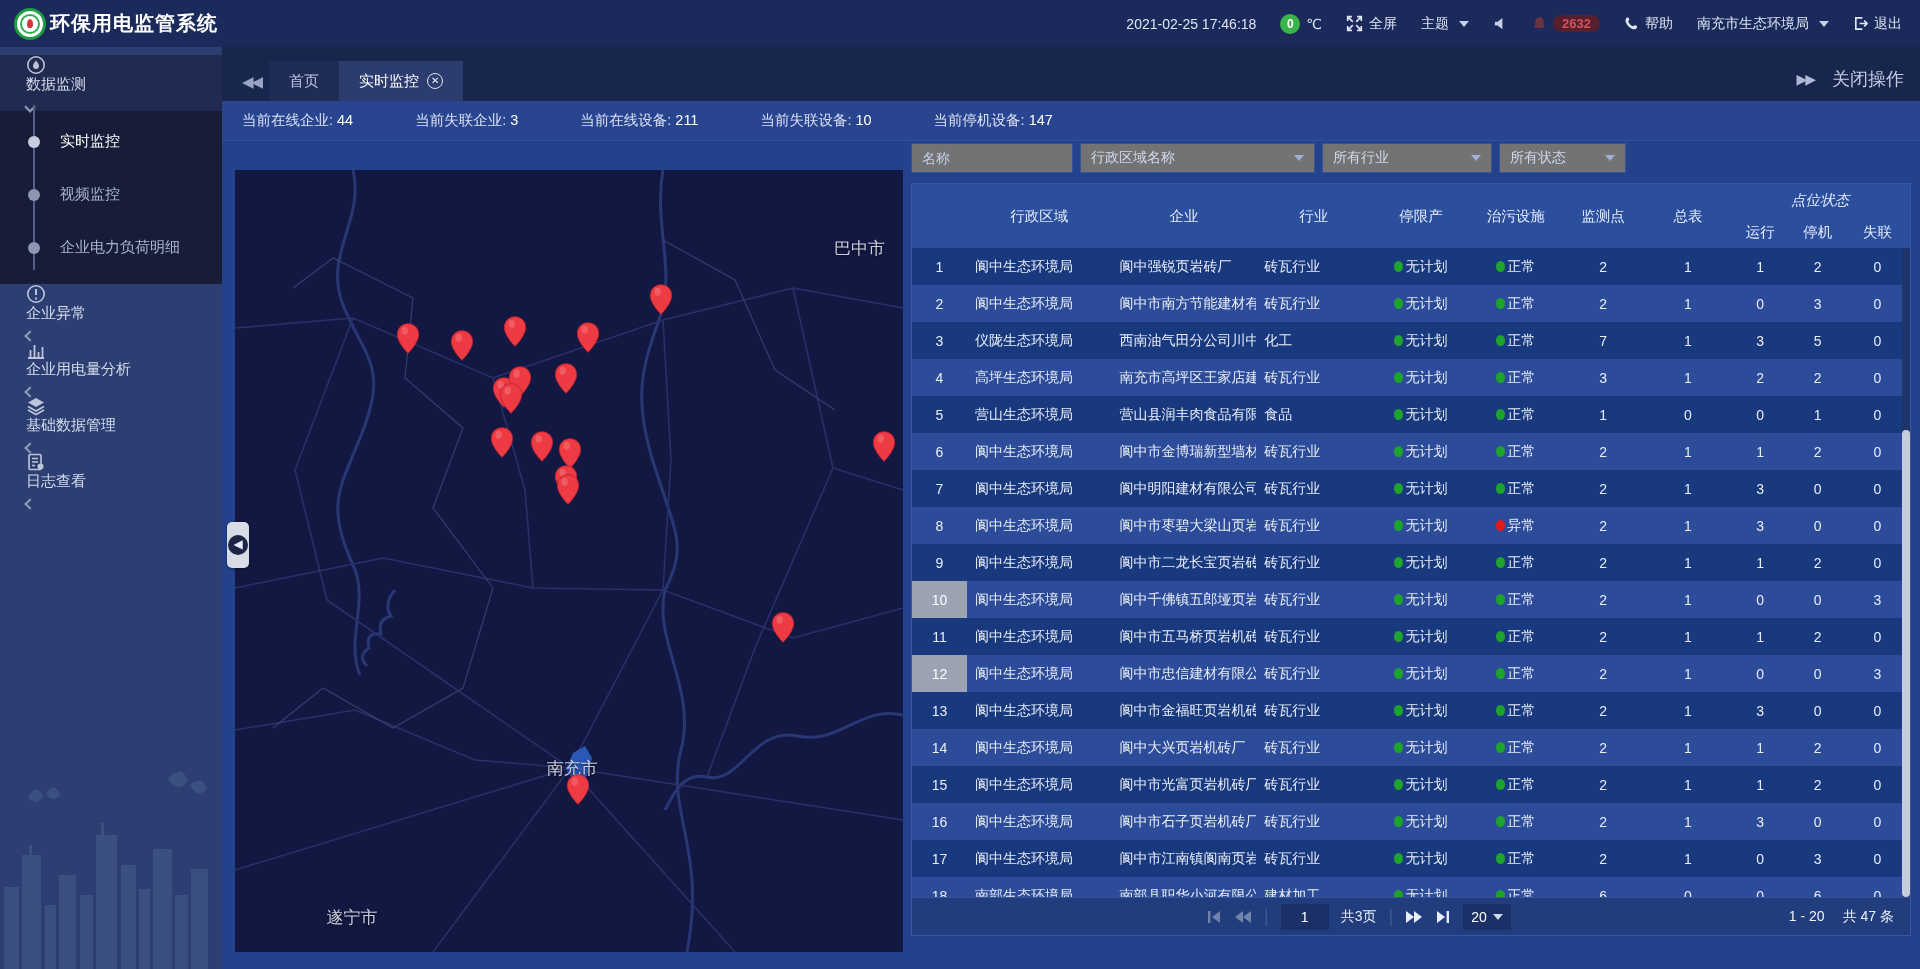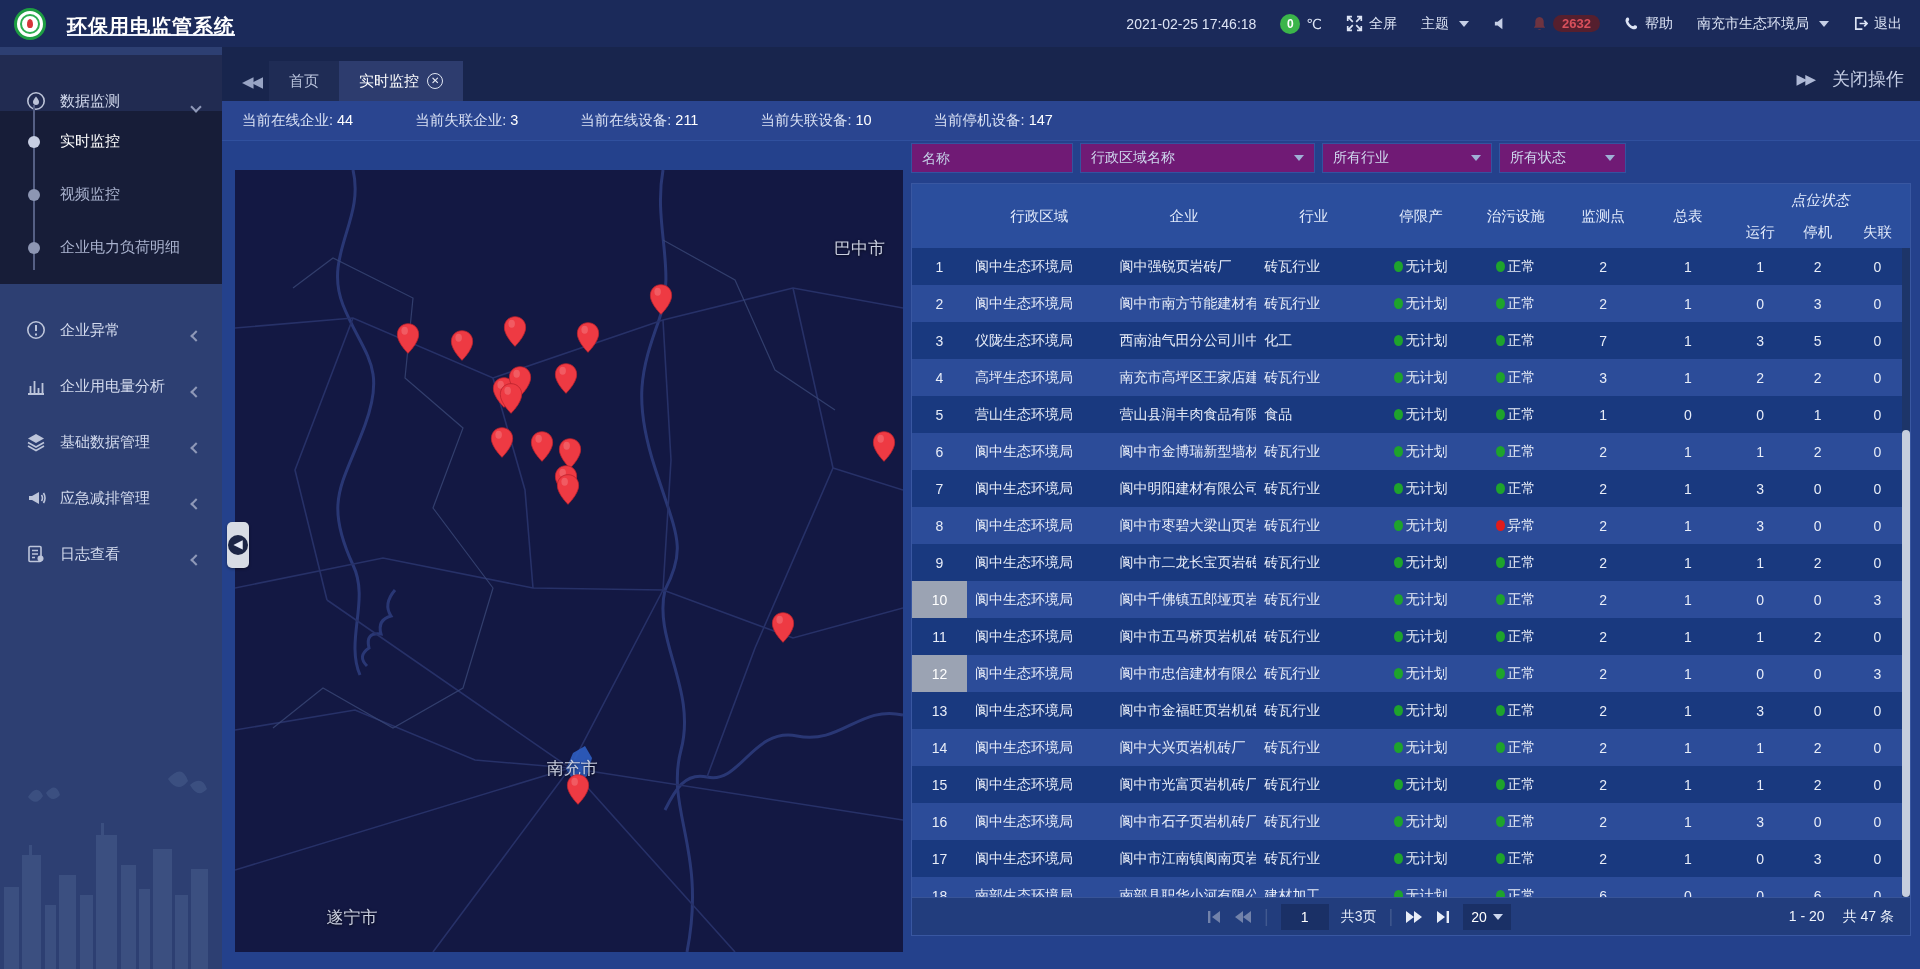--- a/index.html
+++ b/index.html
@@ -1,41 +1,41 @@
 <!DOCTYPE html>
 <html><head>
 <meta charset="utf-8">
 <style>
   * { margin:0; padding:0; box-sizing:border-box; }
   html,body { width:1920px; height:969px; overflow:hidden; }
   body { font-family:"Liberation Sans","DejaVu Sans",sans-serif; background:#24418c; color:#e6ecf9; font-size:14px; }
 
   
   .topbar { height:47px; background:#1b2a5a; display:flex; align-items:center; padding:0 18px 0 14px; }
-  .brand { display:flex; align-items:flex-end; gap:21px;text-decoration:underline; }
+  .brand { display:flex; align-items:center; gap:4px; }
   .logo { width:32px; height:32px; border-radius:50%; background:#fff; border:3px solid #1e9e43; position:relative; }
   .logo::before { content:""; position:absolute; inset:3px; border-radius:50%; border:2px solid #2fae52; }
   .logo::after { content:""; position:absolute; left:10px; top:8px; width:6px; height:9px; border-radius:50% 50% 50% 50%/60% 60% 40% 40%; background:#d5353a; }
   .app-title { font-size:20px; font-weight:bold; color:#ffffff; letter-spacing:1px; }
   .topbar-right { margin-left:auto; display:flex; align-items:center; gap:24px; color:#dde4f5; font-size:14px; }
   .tb-item { display:flex; align-items:center; gap:6px; white-space:nowrap; }
   .temp-badge { width:20px; height:20px; border-radius:50%; background:#3bb54a; color:#fff; font-size:12px; font-weight:bold; display:flex; align-items:center; justify-content:center; }
   .caret { width:0; height:0; border-left:5px solid transparent; border-right:5px solid transparent; border-top:6px solid #c6cfe6; display:inline-block; margin-left:4px; }
   .bell-badge { background:#551f2e; color:#d9505c; font-size:13px; padding:1px 9px; border-radius:10px; font-weight:bold; }
   .ticon { display:inline-flex; }
   .ticon svg { display:block; }
 
   
   .main { display:flex; height:922px; }
   .sidebar { width:222px; background:#2d3f72; position:relative; overflow:hidden; flex:none; }
   .content { flex:1; display:flex; flex-direction:column; background:#24418c; min-width:0; }
 
   
   .side-nav { position:relative; z-index:2; padding-top:8px; }
-  .side-item { height:56px; display:flex; align-items:flex-end; padding:0 22px 0 26px; color:#d4dbee; font-size:15px; cursor:pointer; }
+  .side-item { height:56px; display:flex; align-items:flex-start; padding:0 22px 0 26px; color:#d4dbee; font-size:15px; cursor:pointer;flex-direction:column; }
   .side-item .mi { width:20px; height:20px; margin-right:14px; flex:none; opacity:.9; }
   .side-item .lbl { flex:1; }
   .chev { width:8px; height:8px; border-right:2px solid #8f99b8; border-bottom:2px solid #8f99b8; flex:none; }
   .chev.left { transform:rotate(135deg); }
   .chev.down { transform:rotate(45deg); margin-top:-4px; }
   .side-group { background:#171d38; }
   .side-group .side-item.parent { background:#212b51; }
   .sub-list { position:relative; padding:4px 0 10px 0; }
   .sub-list::before { content:""; position:absolute; left:33px; top:-6px; bottom:14px; width:2px; background:#555f84; }
   .sub-item { position:relative; height:53px; display:flex; align-items:center; padding-left:60px; color:#aab3cf; font-size:15px; cursor:pointer; }
@@ -66,21 +66,21 @@
   .map-panel { width:668px; height:782px; margin-top:29px; position:relative; background:#131843; flex:none; }
   .map-panel svg.bg { position:absolute; inset:0; }
   .city-label { position:absolute; transform:translate(-50%,-50%); color:#c9cede; font-size:17px; text-shadow:0 1px 3px rgba(0,0,0,.7); white-space:nowrap; pointer-events:none; }
   .pin { position:absolute; width:23px; height:31px; transform:translate(-50%,-100%); cursor:pointer; }
   .map-collapse { position:absolute; left:-8px; top:352px; width:22px; height:46px; background:#d8dce4; border-radius:5px; display:flex; align-items:center; justify-content:center; cursor:pointer; box-shadow:0 1px 3px rgba(0,0,0,.4); }
   .map-collapse .cbtn { width:20px; height:20px; border-radius:50%; background:#1c2545; color:#e8ecf6; font-size:12px; line-height:19px; text-align:center; }
 
   
   .right-panel { flex:1; margin-left:8px; margin-top:2px; min-width:0; }
   .filters { display:flex; gap:7px; height:30px; }
-  .fbox { background:#701a75; border:1px solid #33539f; color:#cfd9ee; font-size:14px; display:flex; align-items:center; padding:0 10px; }
+  .fbox { background:#737373; border:1px solid #33539f; color:#cfd9ee; font-size:14px; display:flex; align-items:center; padding:0 10px; }
   .fbox.select { justify-content:space-between; cursor:pointer; }
   .fbox input { background:transparent; border:none; outline:none; color:#cfd9ee; font-size:14px; width:100%; font-family:inherit; }
   .fbox input::placeholder { color:#c3cde6; }
   .fcaret { width:0; height:0; border-left:5px solid transparent; border-right:5px solid transparent; border-top:6px solid #9fb0d6; margin-left:8px; }
 
   
   .table-wrap { margin-top:10px; position:relative; border:1px solid rgba(96,128,200,.35); }
   .trow, .thead-grid { display:grid; grid-template-columns:5.5% 14.5% 14.5% 11.5% 10% 9% 8.5% 8.5% 6% 5.5% 6.5%; }
   .thead-grid { background:#2b4e9d; height:64px; grid-template-rows:1fr 1fr; color:#e3ebfb; font-size:14.5px; }
   .thead-grid .hc { grid-row:1 / 3; display:flex; align-items:center; justify-content:center; }
@@ -221,28 +221,20 @@
         <div class="side-item">
           <span class="mi"><svg viewBox="0 0 20 20" fill="none" stroke="#cdd4e6" stroke-width="1.6">
               <path d="M10 2 L18 6.5 L10 11 L2 6.5 z" fill="#cdd4e6" stroke="none"></path>
               <path d="M2 10.5 L10 15 L18 10.5 M2 14 L10 18.5 L18 14"></path>
             </svg></span>
           <span class="lbl">基础数据管理</span>
           <span class="chev left"></span>
         </div>
         <div class="side-item">
           <span class="mi"><svg viewBox="0 0 20 20" fill="none" stroke="#cdd4e6" stroke-width="1.6">
-              <path d="M3 8 v4 h3 l7 4 V4 L6 8 z" fill="#cdd4e6" stroke="none"></path>
-              <path d="M15.5 7 q2 3 0 6 M17.5 5 q3 5 0 10"></path>
-            </svg></span>
-          <span class="lbl">应急减排管理</span>
-          <span class="chev left"></span>
-        </div>
-        <div class="side-item">
-          <span class="mi"><svg viewBox="0 0 20 20" fill="none" stroke="#cdd4e6" stroke-width="1.6">
               <rect x="3" y="2.5" width="12" height="15" rx="1"></rect>
               <path d="M6 6.5 h6 M6 10 h6 M6 13.5 h3"></path>
               <circle cx="14.5" cy="14.5" r="3" fill="#cdd4e6" stroke="none"></circle>
             </svg></span>
           <span class="lbl">日志查看</span>
           <span class="chev left"></span>
         </div>
       </nav>
     <svg class="skyline" width="222" height="210" viewBox="0 0 222 210">
       <g fill="#49608f">

